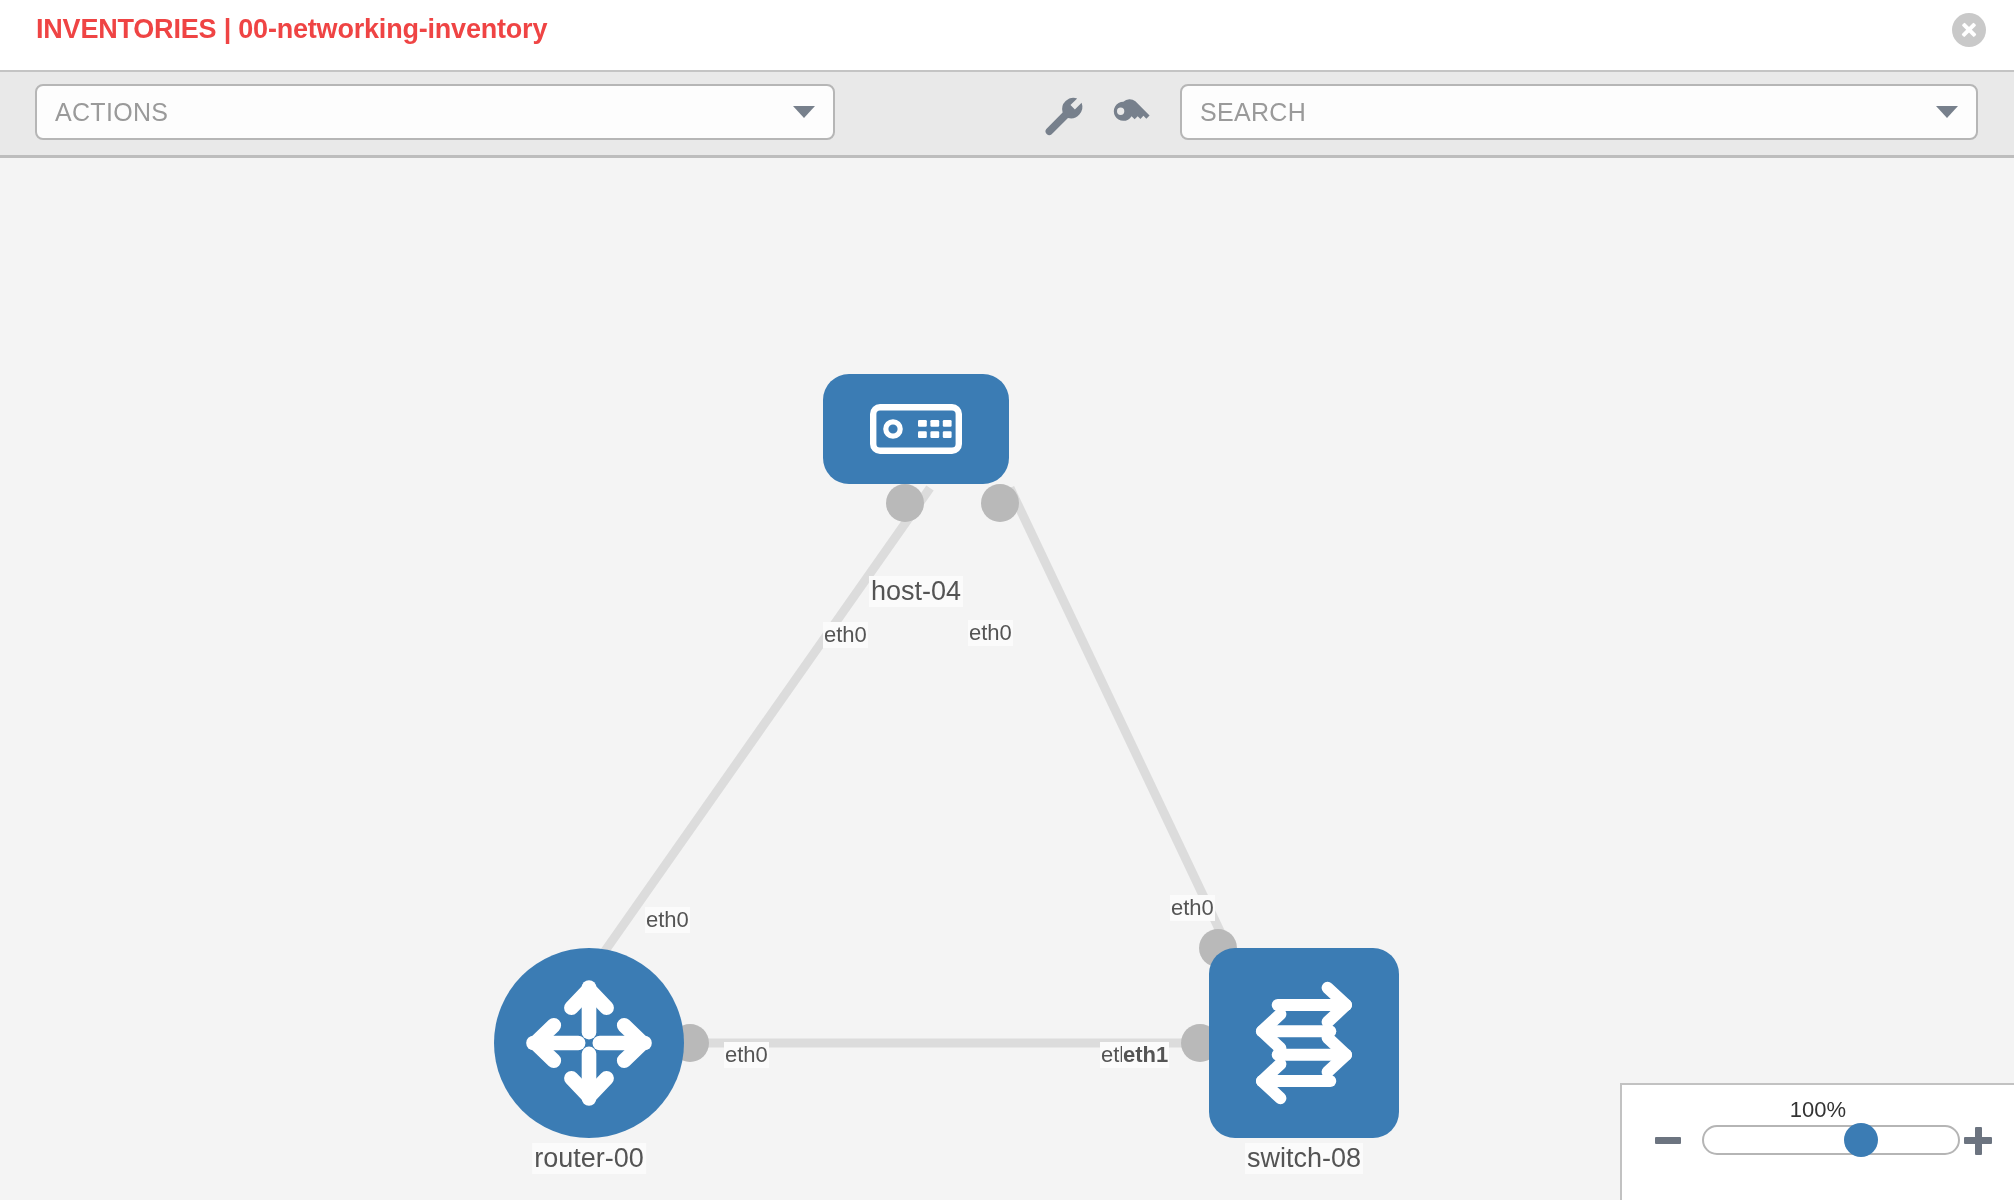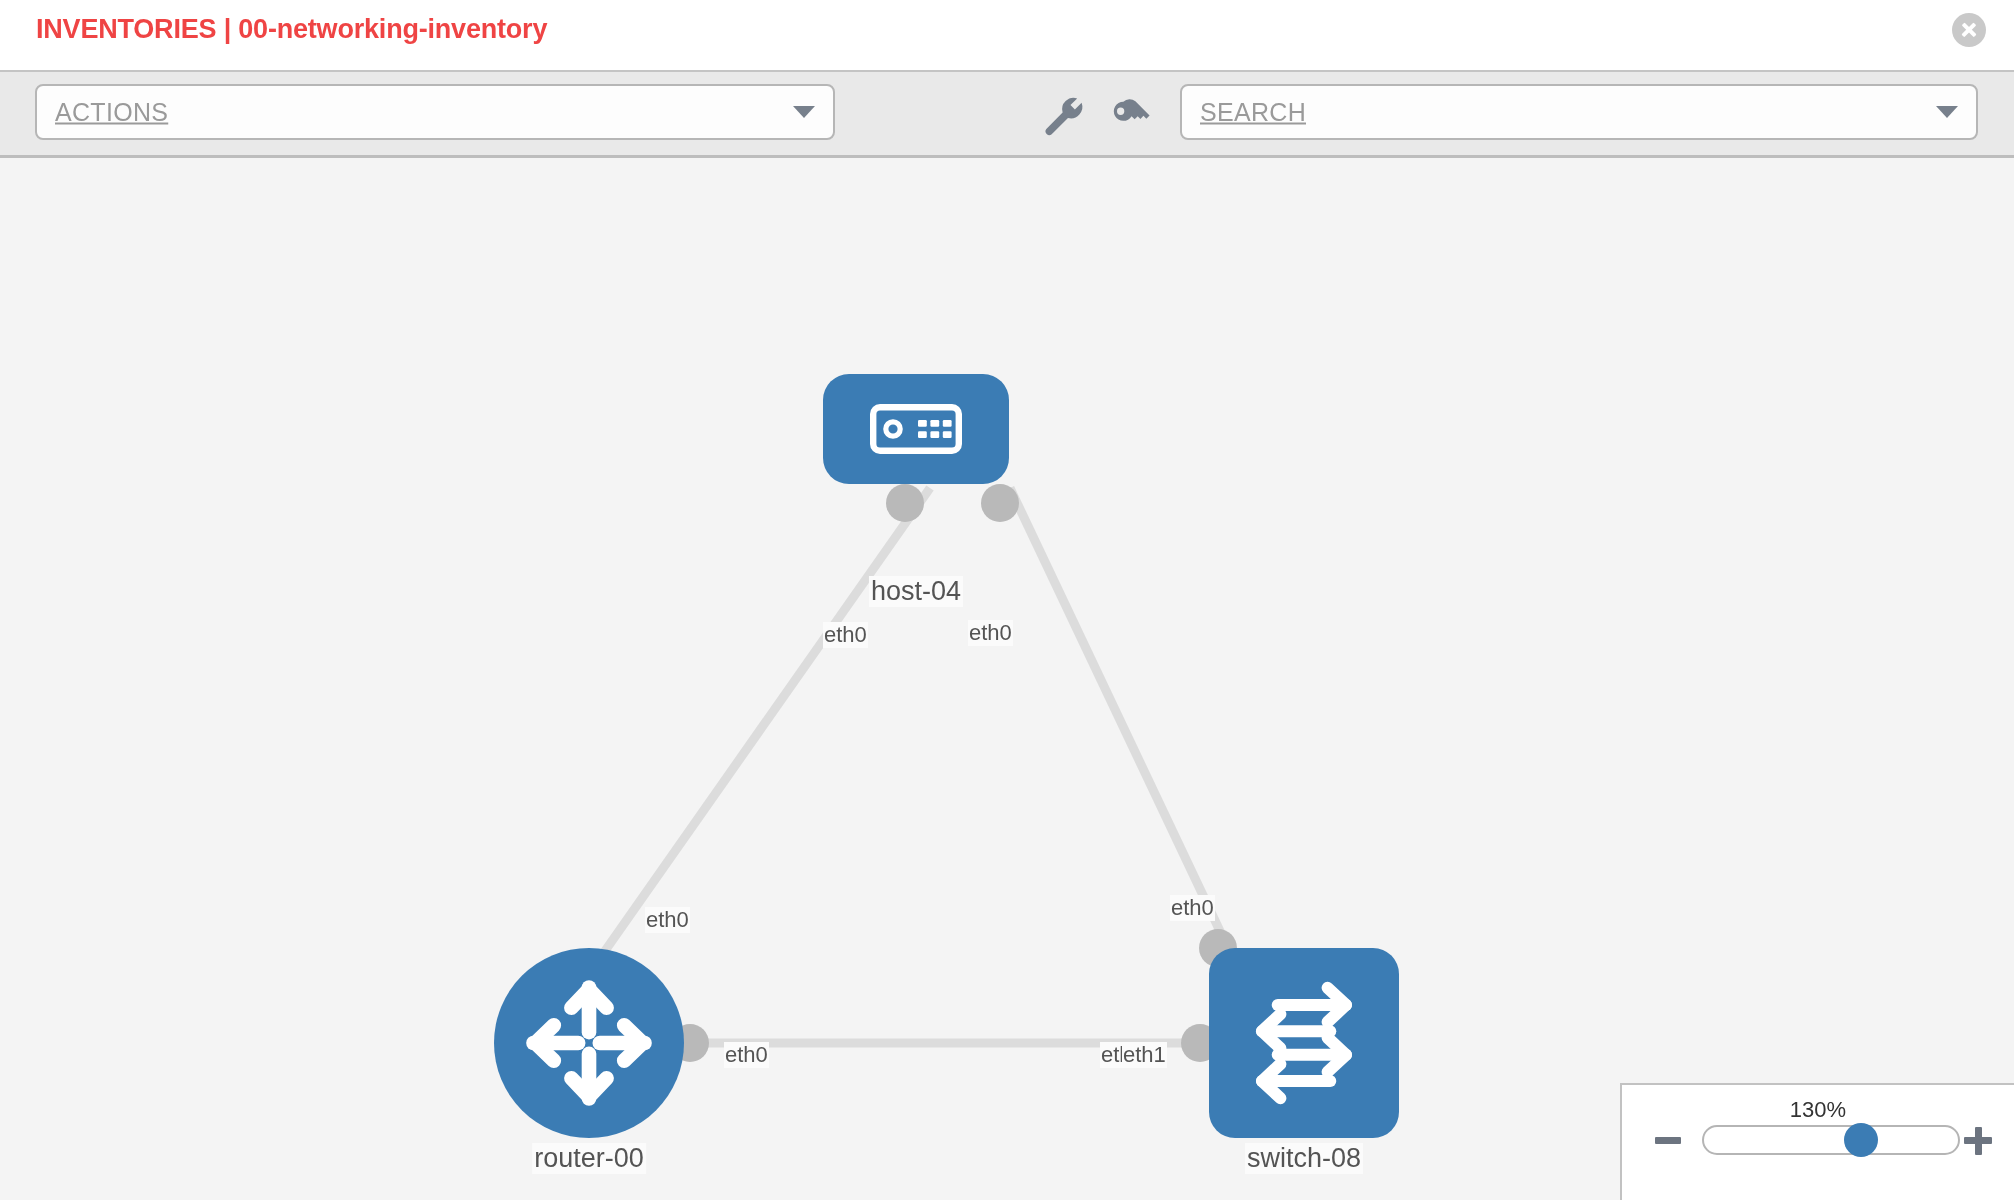--- a/index.html
+++ b/index.html
@@ -74,21 +74,20 @@
   }
 
   .field .ftext {
     position: absolute;
     left: 18px; top: 50%;
     transform: translateY(-50%);
     font-size: 25px;
     color: #9a9a9a;
     letter-spacing: 0.3px;
     white-space: nowrap;
-    text-decoration: underline;
   }
 
   .caret {
     position: absolute;
     right: 18px; top: 50%;
     transform: translateY(-50%);
     width: 0; height: 0;
     border-left: 11px solid transparent;
     border-right: 11px solid transparent;
     border-top: 12px solid #77808c;
@@ -301,24 +300,24 @@
     <div class="node-label" style="left:916px;  top:418px;">host-04</div>
     <div class="node-label" style="left:589px;  top:985px;">router-00</div>
     <div class="node-label" style="left:1304px; top:985px;">switch-08</div>
 
     <div class="edge-label" style="left:823px;  top:448px;">eth0</div>
     <div class="edge-label" style="left:968px;  top:446px;">eth0</div>
     <div class="edge-label" style="left:645px;  top:733px;">eth0</div>
     <div class="edge-label" style="left:1170px; top:721px;">eth0</div>
     <div class="edge-label" style="left:724px;  top:868px;">eth0</div>
     <div class="edge-label" style="left:1100px; top:868px;">etl</div>
-    <div class="edge-label" style="left:1122px; top:868px;">eth1</div>
+    <div class="edge-label" style="left:1122px; top:868px;font-weight:bold;">eth1</div>
 
     <div id="zoom-widget" style="left:1620px; top:925px;">
-      <div id="zoom-level">130%</div>
+      <div id="zoom-level">100%</div>
       <div id="zoom-minus">
         <span class="bar"></span>
       </div>
       <div id="zoom-track">
         <div id="zoom-thumb" style="left: 62%;"></div>
       </div>
       <div id="zoom-plus">
         <span class="bar"></span>
         <span class="bar2"></span>
       </div>

